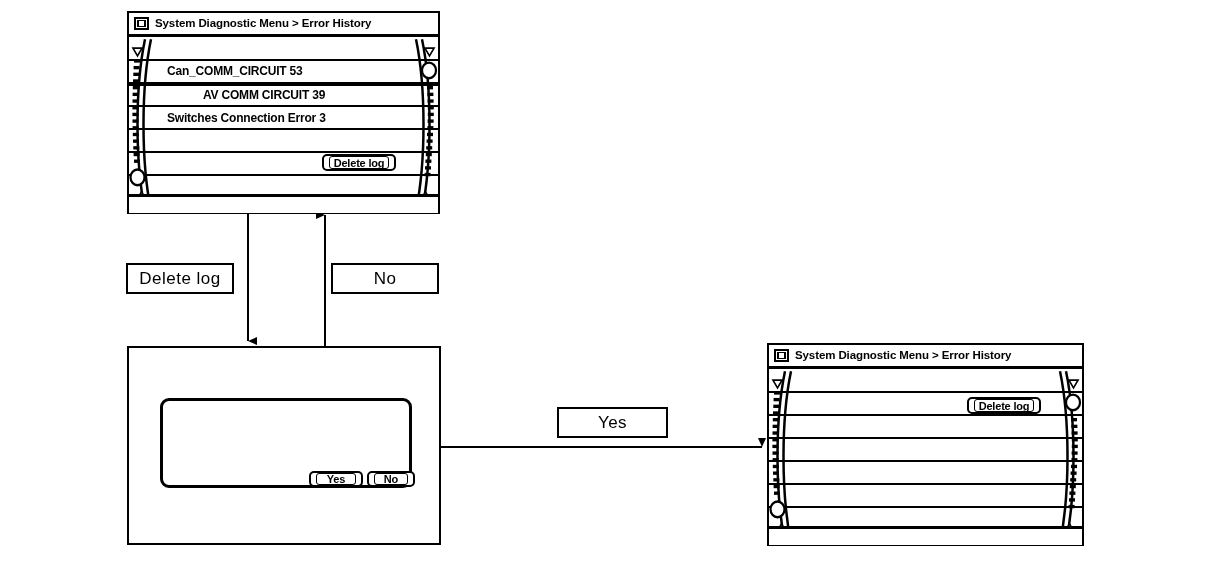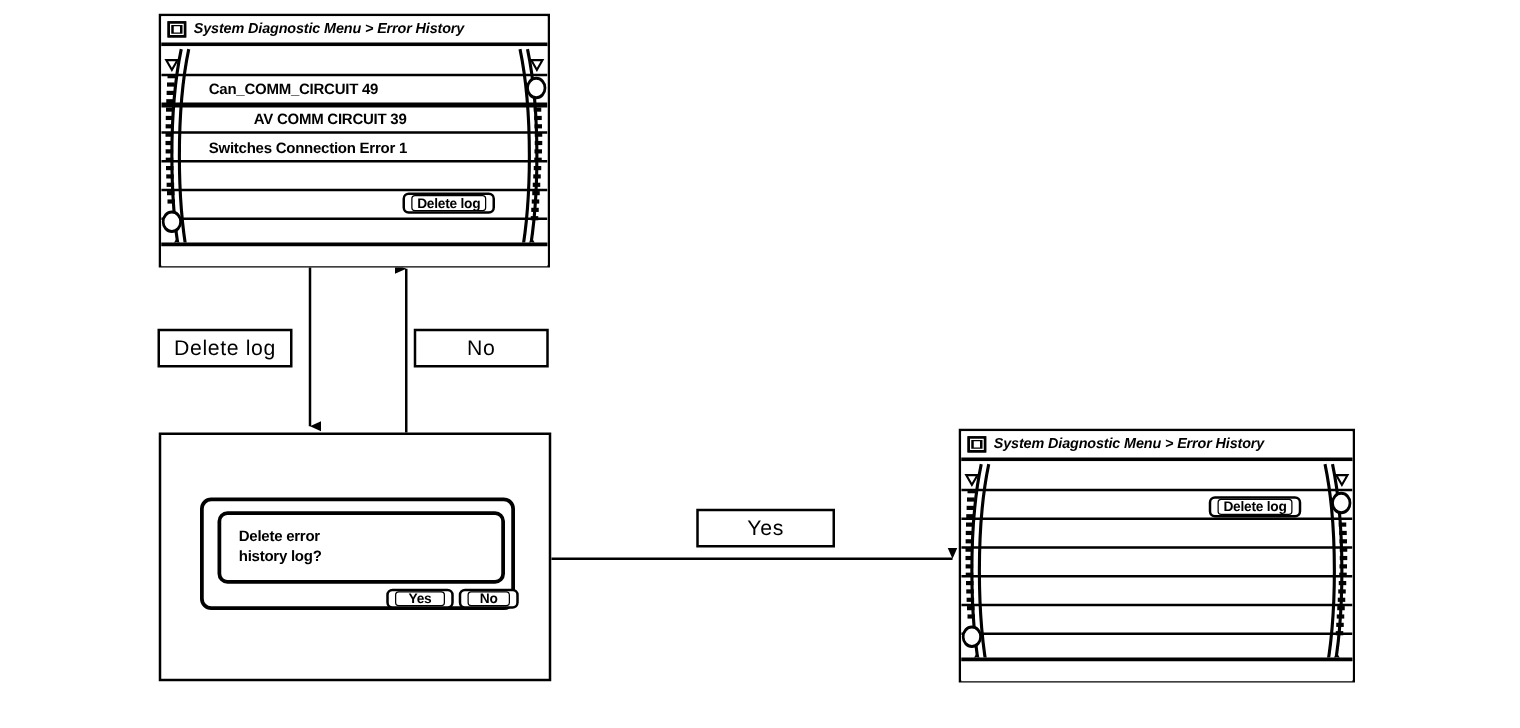--- a/index.html
+++ b/index.html
@@ -32,21 +32,20 @@
   }
   .screen-titlebar {
     position: relative;
     height: 24px;
     border-bottom: 3px solid #000;
     box-sizing: border-box;
     display: flex;
     align-items: center;
     padding-left: 5px;
     background: #fff;
-    font-style: italic;
   }
   .title-icon {
     width: 15px;
     height: 13px;
     background: #000;
     border: 1px solid #000;
     position: relative;
     flex: 0 0 auto;
     margin-right: 6px;
     box-sizing: border-box;
@@ -285,23 +284,23 @@
             <rect x="22.6" y="92" width="6" height="3"></rect>
             <rect x="22.2" y="98" width="6" height="3"></rect>
             <rect x="21.8" y="104" width="6" height="3"></rect>
             <rect x="21.4" y="110" width="6" height="3"></rect>
             <rect x="21" y="116" width="6" height="3"></rect>
             <rect x="20.6" y="122" width="6" height="3"></rect>
           </g>
         </svg>
       </div>
 
-      <div class="list-item" style="left:38px; top:28px;">Can_COMM_CIRCUIT 49</div>
+      <div class="list-item" style="left:38px; top:28px;">Can_COMM_CIRCUIT 53</div>
       <div class="list-item" style="left:38px; top:52px;margin-left:36px;">AV COMM CIRCUIT 39</div>
-      <div class="list-item" style="left:38px; top:75px;">Switches Connection Error 1</div>
+      <div class="list-item" style="left:38px; top:75px;">Switches Connection Error 3</div>
 
       <div class="dev-btn" style="left:193px; top:117px; width:74px; height:17px;">
         <span class="dev-btn-inner">Delete log</span>
       </div>
     </div>
 
     <div class="screen-footer"></div>
   </div>
 
   <div class="label-box" style="left:126px; top:263px; width:108px; height:31px;">
@@ -309,24 +308,20 @@
   </div>
 
   <div class="label-box" style="left:331px; top:263px; width:108px; height:31px;">
     <span>No</span>
   </div>
 
   <div class="flow-box" style="left:127px; top:346px; width:314px; height:199px;">
 
     <div class="dialog-outer" style="left:31px; top:50px; width:252px; height:90px;">
 
-      <div class="dialog-inner" style="left:11px; top:8px; width:230px; height:58px;">
-        <div class="dialog-line">Delete error</div>
-        <div class="dialog-line">history log?</div>
-      </div>
 
       <div class="dev-btn" style="left:146px; top:70px; width:54px; height:16px;">
         <span class="dev-btn-inner">Yes</span>
       </div>
       <div class="dev-btn" style="left:204px; top:70px; width:48px; height:16px;">
         <span class="dev-btn-inner">No</span>
       </div>
     </div>
   </div>
 

